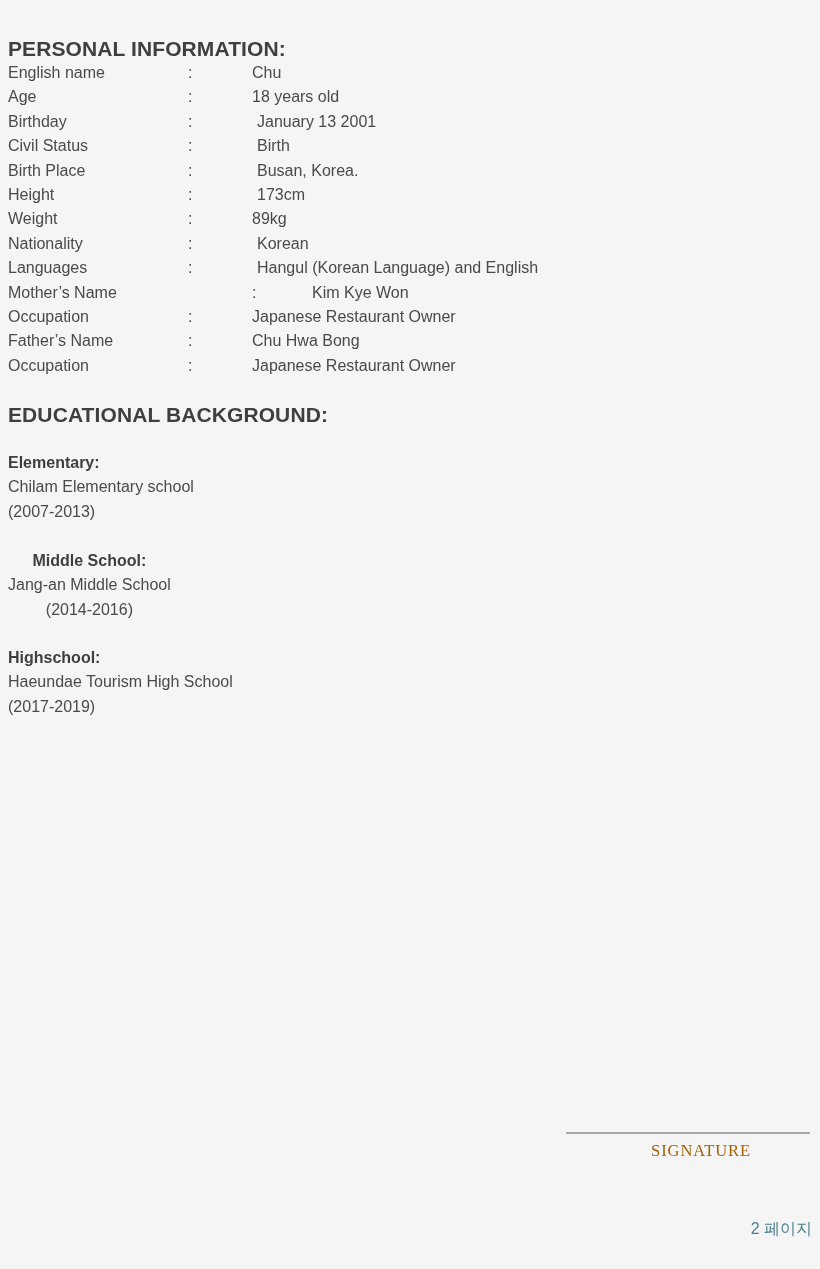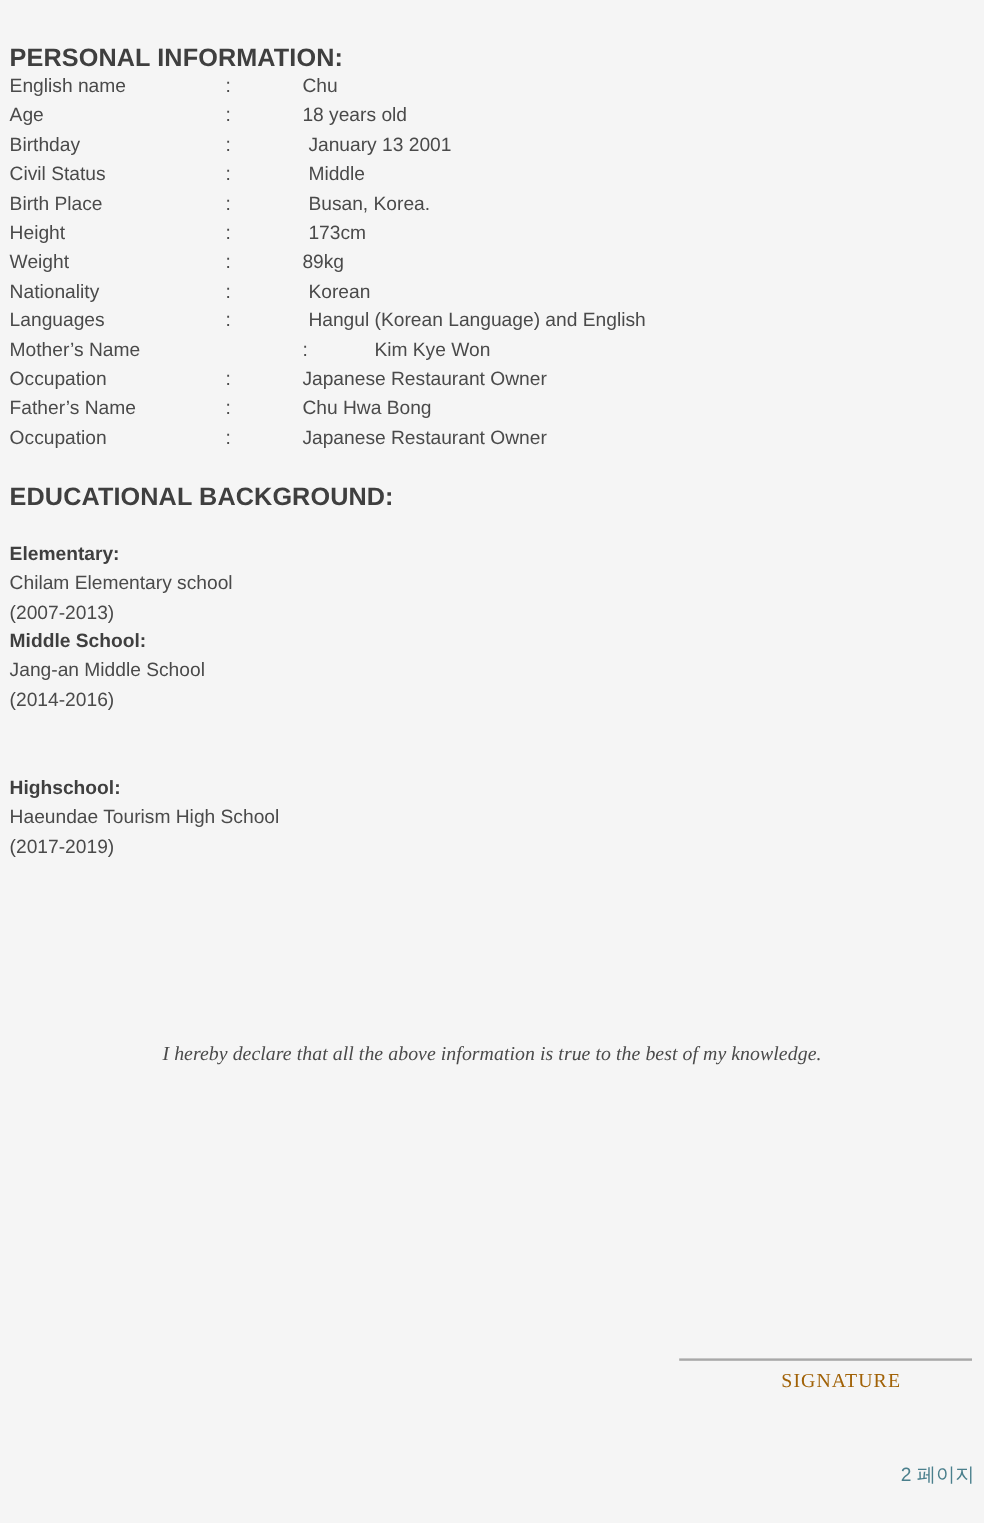--- a/index.html
+++ b/index.html
@@ -99,21 +99,21 @@
     color: #3f3f3f;
     line-height: 24.4px;
   }
 
   .edu-block .edu-line {
     line-height: 24.4px;
     color: #4a4a4a;
   }
 
   #edu-elementary { top: 451px; }
-  #edu-middle     { top: 523px; }
+  #edu-middle     { top: 549px; text-align: center; }
   #edu-high       { top: 646px; }
 
   
   .declaration {
     position: absolute;
     left: 0;
     top: 868px;
     width: 820px;
     text-align: center;
     font-family: "Liberation Serif", serif;
@@ -182,21 +182,21 @@
 
     <div class="info-row indent-value">
       <span class="info-label">Birthday</span>
       <span class="info-colon">:</span>
       <span class="info-value">January 13 2001</span>
     </div>
 
     <div class="info-row indent-value">
       <span class="info-label">Civil Status</span>
       <span class="info-colon">:</span>
-      <span class="info-value">Middle</span>
+      <span class="info-value">Birth</span>
     </div>
 
     <div class="info-row indent-value">
       <span class="info-label">Birth Place</span>
       <span class="info-colon">:</span>
       <span class="info-value">Busan, Korea.</span>
     </div>
 
     <div class="info-row indent-value">
       <span class="info-label">Height</span>
@@ -261,21 +261,20 @@
     <div class="edu-line">Jang-an Middle School</div>
     <div class="edu-line">(2014-2016)</div>
   </div>
 
   <div class="edu-block" id="edu-high">
     <div class="edu-title">Highschool:</div>
     <div class="edu-line">Haeundae Tourism High School</div>
     <div class="edu-line">(2017-2019)</div>
   </div>
 
-  <div class="declaration">I hereby declare that all the above information is true to the best of my knowledge.</div>
 
   <div class="signature-area">
     <div class="signature-rule"></div>
     <div class="signature-label">SIGNATURE</div>
   </div>
 
   <div class="page-footer">2 페이지</div>
 
 </div>
 

